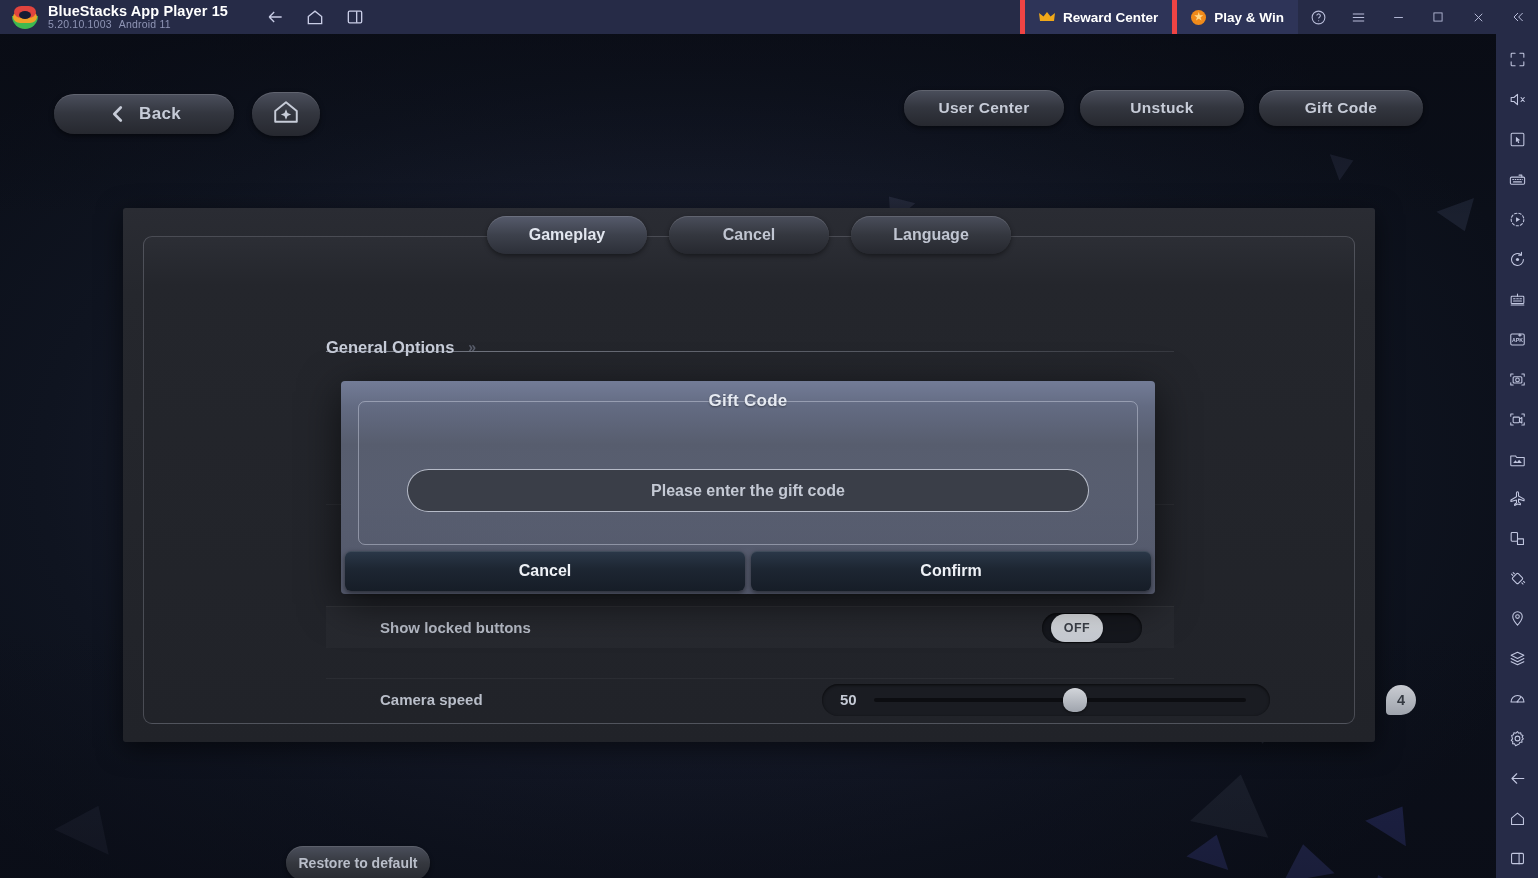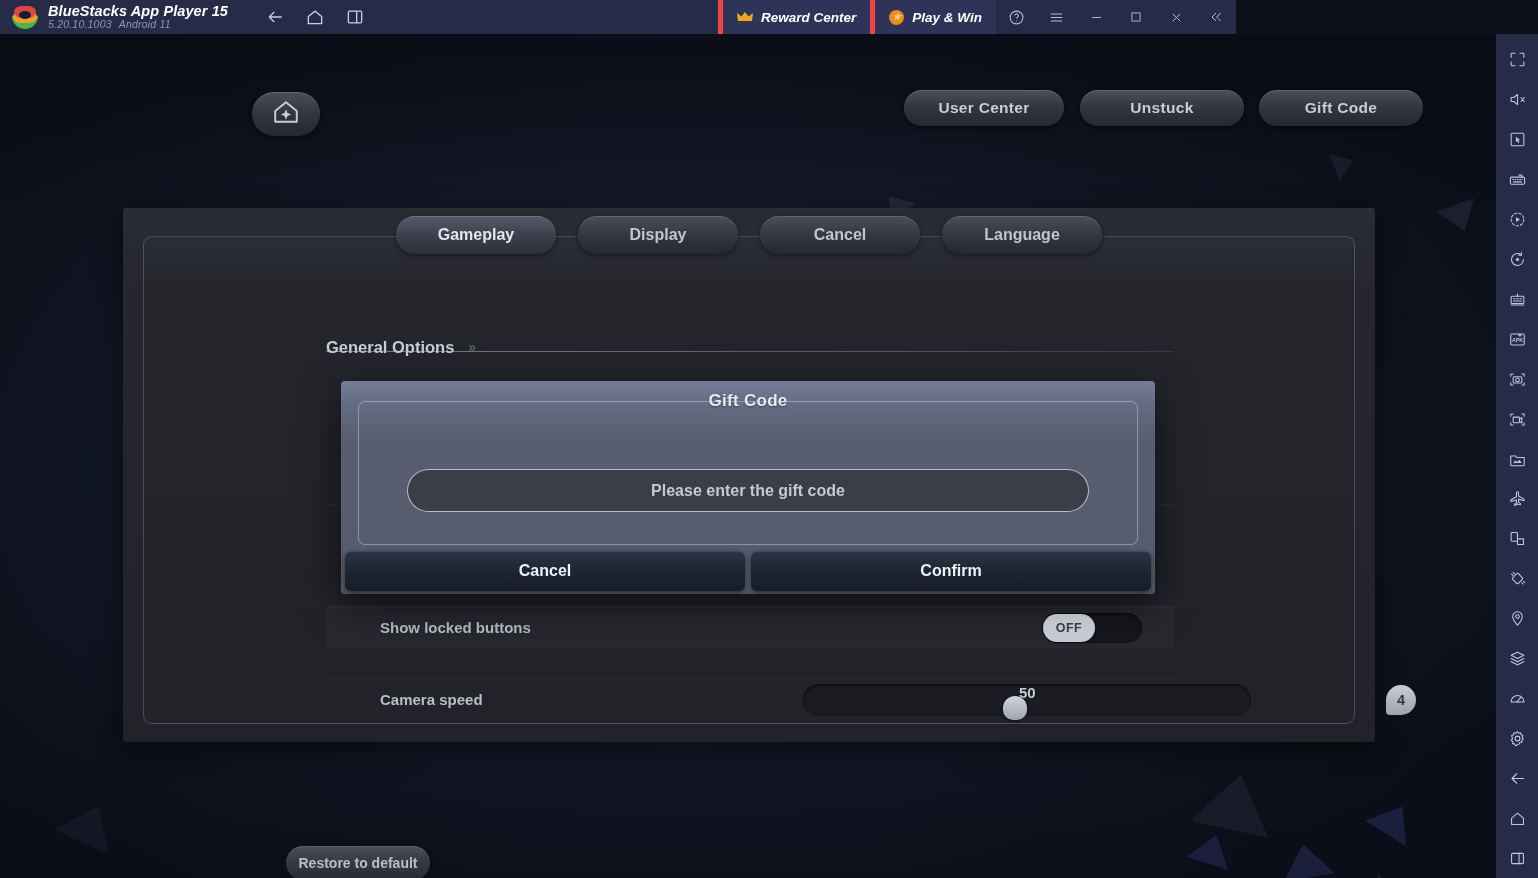--- a/index.html
+++ b/index.html
@@ -6,25 +6,24 @@
   html, body {
     width: 1538px; height: 878px;
     overflow: hidden;
     background: #0d1018;
     font-family: "Liberation Sans", sans-serif;
   }
 
   
   .titlebar {
     position: absolute; top: 0; left: 0;
-    width: 1236px; height: 34px;
+    width: 1538px; height: 34px;
     background: #262b47;
     display: flex; align-items: center;
     z-index: 100;
-    font-style: italic;
   }
   .bs-logo {
     width: 26px; height: 26px; margin-left: 12px; margin-right: 10px;
     position: relative; flex: none;
   }
   .bs-logo i { position: absolute; border-radius: 50%; display:block; }
   .bs-logo .l1 { left:0; top:12px; width:26px; height:13px; background:#3fb950; border-radius:0 0 13px 13px; }
   .bs-logo .l2 { left:1px; top:7px; width:24px; height:12px; background:#f0a028; border-radius:12px/10px; }
   .bs-logo .l3 { left:2px; top:2px; width:22px; height:12px; background:#e0443e; border-radius:11px/9px; }
   .bs-logo .l4 { left:7px; top:7px; width:12px; height:8px; background:#171c33; border-radius:50%; }
@@ -168,32 +167,32 @@
   #row-locked{ top:398px; background:rgba(255,255,255,.025); }
   #row-camera{ top:470px; }
 
   .toggle {
     position:absolute; right:32px; top:50%; transform:translateY(-50%);
     width:100px; height:30px; border-radius:15px;
     background:#15171d; box-shadow: inset 0 1px 3px rgba(0,0,0,.8);
     cursor:pointer; display:flex; align-items:center;
   }
   .toggle .knob {
-    width:52px; height:28px; border-radius:14px; margin-left:1px;
+    width:52px; height:28px; border-radius:14px; margin-left:9px;
     background:linear-gradient(180deg,#e3e6ea 0%,#c5c9d0 100%);
     display:flex; align-items:center; justify-content:center;
     color:#3c4049; font-size:12.5px; font-weight:700; letter-spacing:.5px;
     box-shadow:0 1px 2px rgba(0,0,0,.5);
   }
 
   .slider-wrap {
-    position:absolute; left:477px; top:50%; transform:translateY(-50%);
+    position:absolute; left:496px; top:50%; transform:translateY(-50%);
     width:448px; height:32px; border-radius:16px;
     background:#1a1c22; box-shadow: inset 0 1px 3px rgba(0,0,0,.7);
-    display:flex; align-items:center;flex-direction:column;
+    display:flex; align-items:center;
   }
   .slider-val { color:#c5cad5; font-size:15px; font-weight:700; margin-left:18px; width:34px; }
   .slider-track {
     position:relative; flex:1; height:4px; margin-right:24px;
     background:#0c0d11; border-radius:2px;
   }
   .slider-knob {
     position:absolute; left:54%; top:50%; transform:translate(-50%,-50%);
     width:24px; height:24px; border-radius:12px 12px 10px 10px;
     background:linear-gradient(180deg,#d2d5da 0%,#9fa4ad 100%);
@@ -359,20 +358,28 @@
   <div class="tri" style="left:1280px;top:810px;border-left:26px solid transparent;border-right:26px solid transparent;border-bottom:34px solid #3b3f80;opacity:.6;transform:rotate(-10deg);"></div>
   <div class="tri" style="left:1370px;top:770px;border-left:24px solid transparent;border-right:24px solid transparent;border-bottom:32px solid #3c4190;opacity:.5;transform:rotate(32deg);"></div>
   <div class="tri" style="left:1365px;top:840px;border-left:18px solid transparent;border-right:18px solid transparent;border-bottom:24px solid #3a3f88;opacity:.5;transform:rotate(-24deg);"></div>
   <div class="tri" style="left:1195px;top:740px;border-left:40px solid transparent;border-right:40px solid transparent;border-bottom:56px solid #7d839d;opacity:.16;transform:rotate(12deg);"></div>
   <div class="tri" style="left:1250px;top:690px;border-left:14px solid transparent;border-right:14px solid transparent;border-bottom:20px solid #9aa0bb;opacity:.22;transform:rotate(190deg);"></div>
   <div class="tri" style="left:60px;top:770px;border-left:30px solid transparent;border-right:30px solid transparent;border-bottom:40px solid #5f6585;opacity:.16;transform:rotate(25deg);"></div>
   <div class="tri" style="left:880px;top:160px;border-left:16px solid transparent;border-right:16px solid transparent;border-bottom:22px solid #6d7394;opacity:.2;transform:rotate(-40deg);"></div>
   <div class="tri" style="left:1440px;top:170px;border-left:20px solid transparent;border-right:20px solid transparent;border-bottom:28px solid #5c6285;opacity:.2;transform:rotate(160deg);"></div>
   <div class="tri" style="left:1330px;top:120px;border-left:14px solid transparent;border-right:14px solid transparent;border-bottom:20px solid #666c90;opacity:.18;transform:rotate(70deg);"></div>
 
+  <div class="g-pill" id="back-btn">
+    <span class="chev">
+      <svg viewBox="0 0 24 24" width="22" height="22" fill="none" stroke="#c7ccd8" stroke-width="3" stroke-linecap="round" stroke-linejoin="round">
+          <path d="M15 5L8 12l7 7"></path>
+        </svg>
+    </span>
+    <span>Back</span>
+  </div>
 
   <div class="g-pill" id="home-btn">
     <span>
       <svg viewBox="0 0 26 24" width="28" height="26" fill="none" stroke="#c7ccd8" stroke-width="1.8" stroke-linejoin="round">
         <path d="M3 11L13 3l10 8v10H3z"></path>
         <path d="M13 9.5l1.4 3.4 3.4 1.4-3.4 1.4L13 19.1l-1.4-3.4L8.2 14.3l3.4-1.4z" fill="#c7ccd8" stroke="none"></path>
       </svg>
     </span>
   </div>
 
@@ -385,23 +392,20 @@
   <div class="g-pill" id="gift-code-btn">
     <span>Gift Code</span>
   </div>
 
   <div class="settings-panel">
     <div class="settings-inner"></div>
 
     <div class="tabs-row">
       <div class="tab active">
           <span>Gameplay</span>
-        </div>
-      <div class="tab">
-          <span>Display</span>
         </div>
       <div class="tab">
           <span>Cancel</span>
         </div>
       <div class="tab">
           <span>Language</span>
         </div>
     </div>
 
     <div class="section-head">

